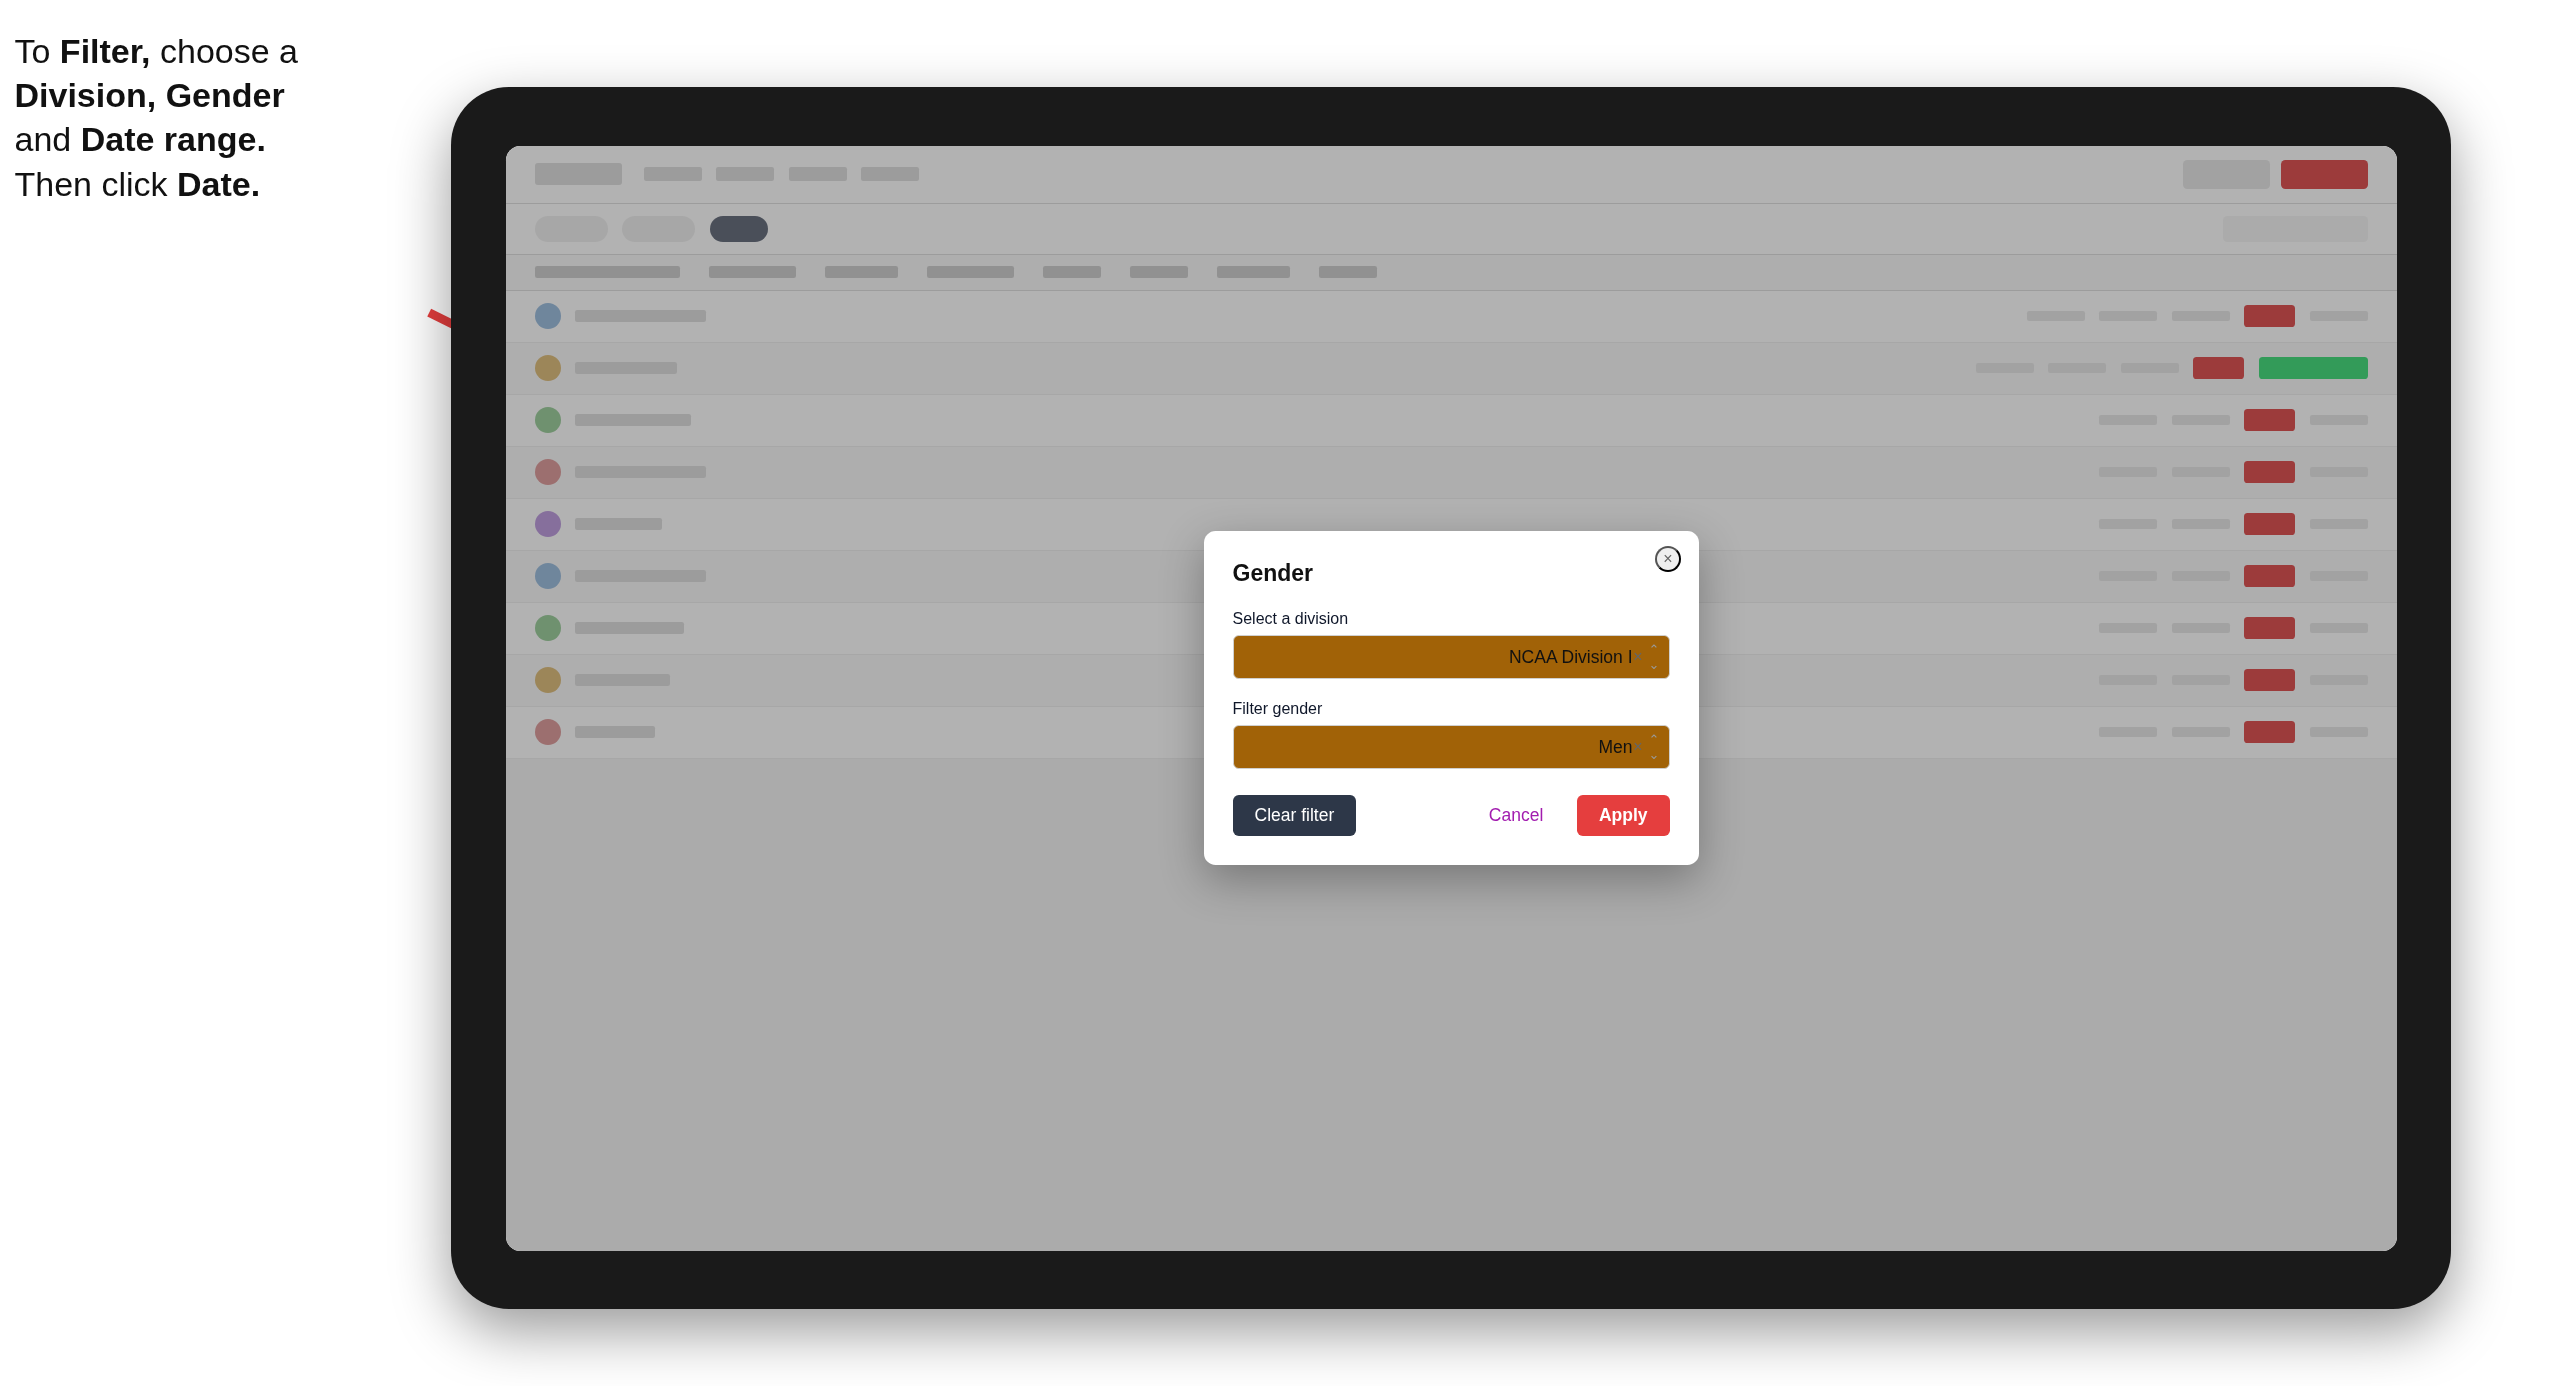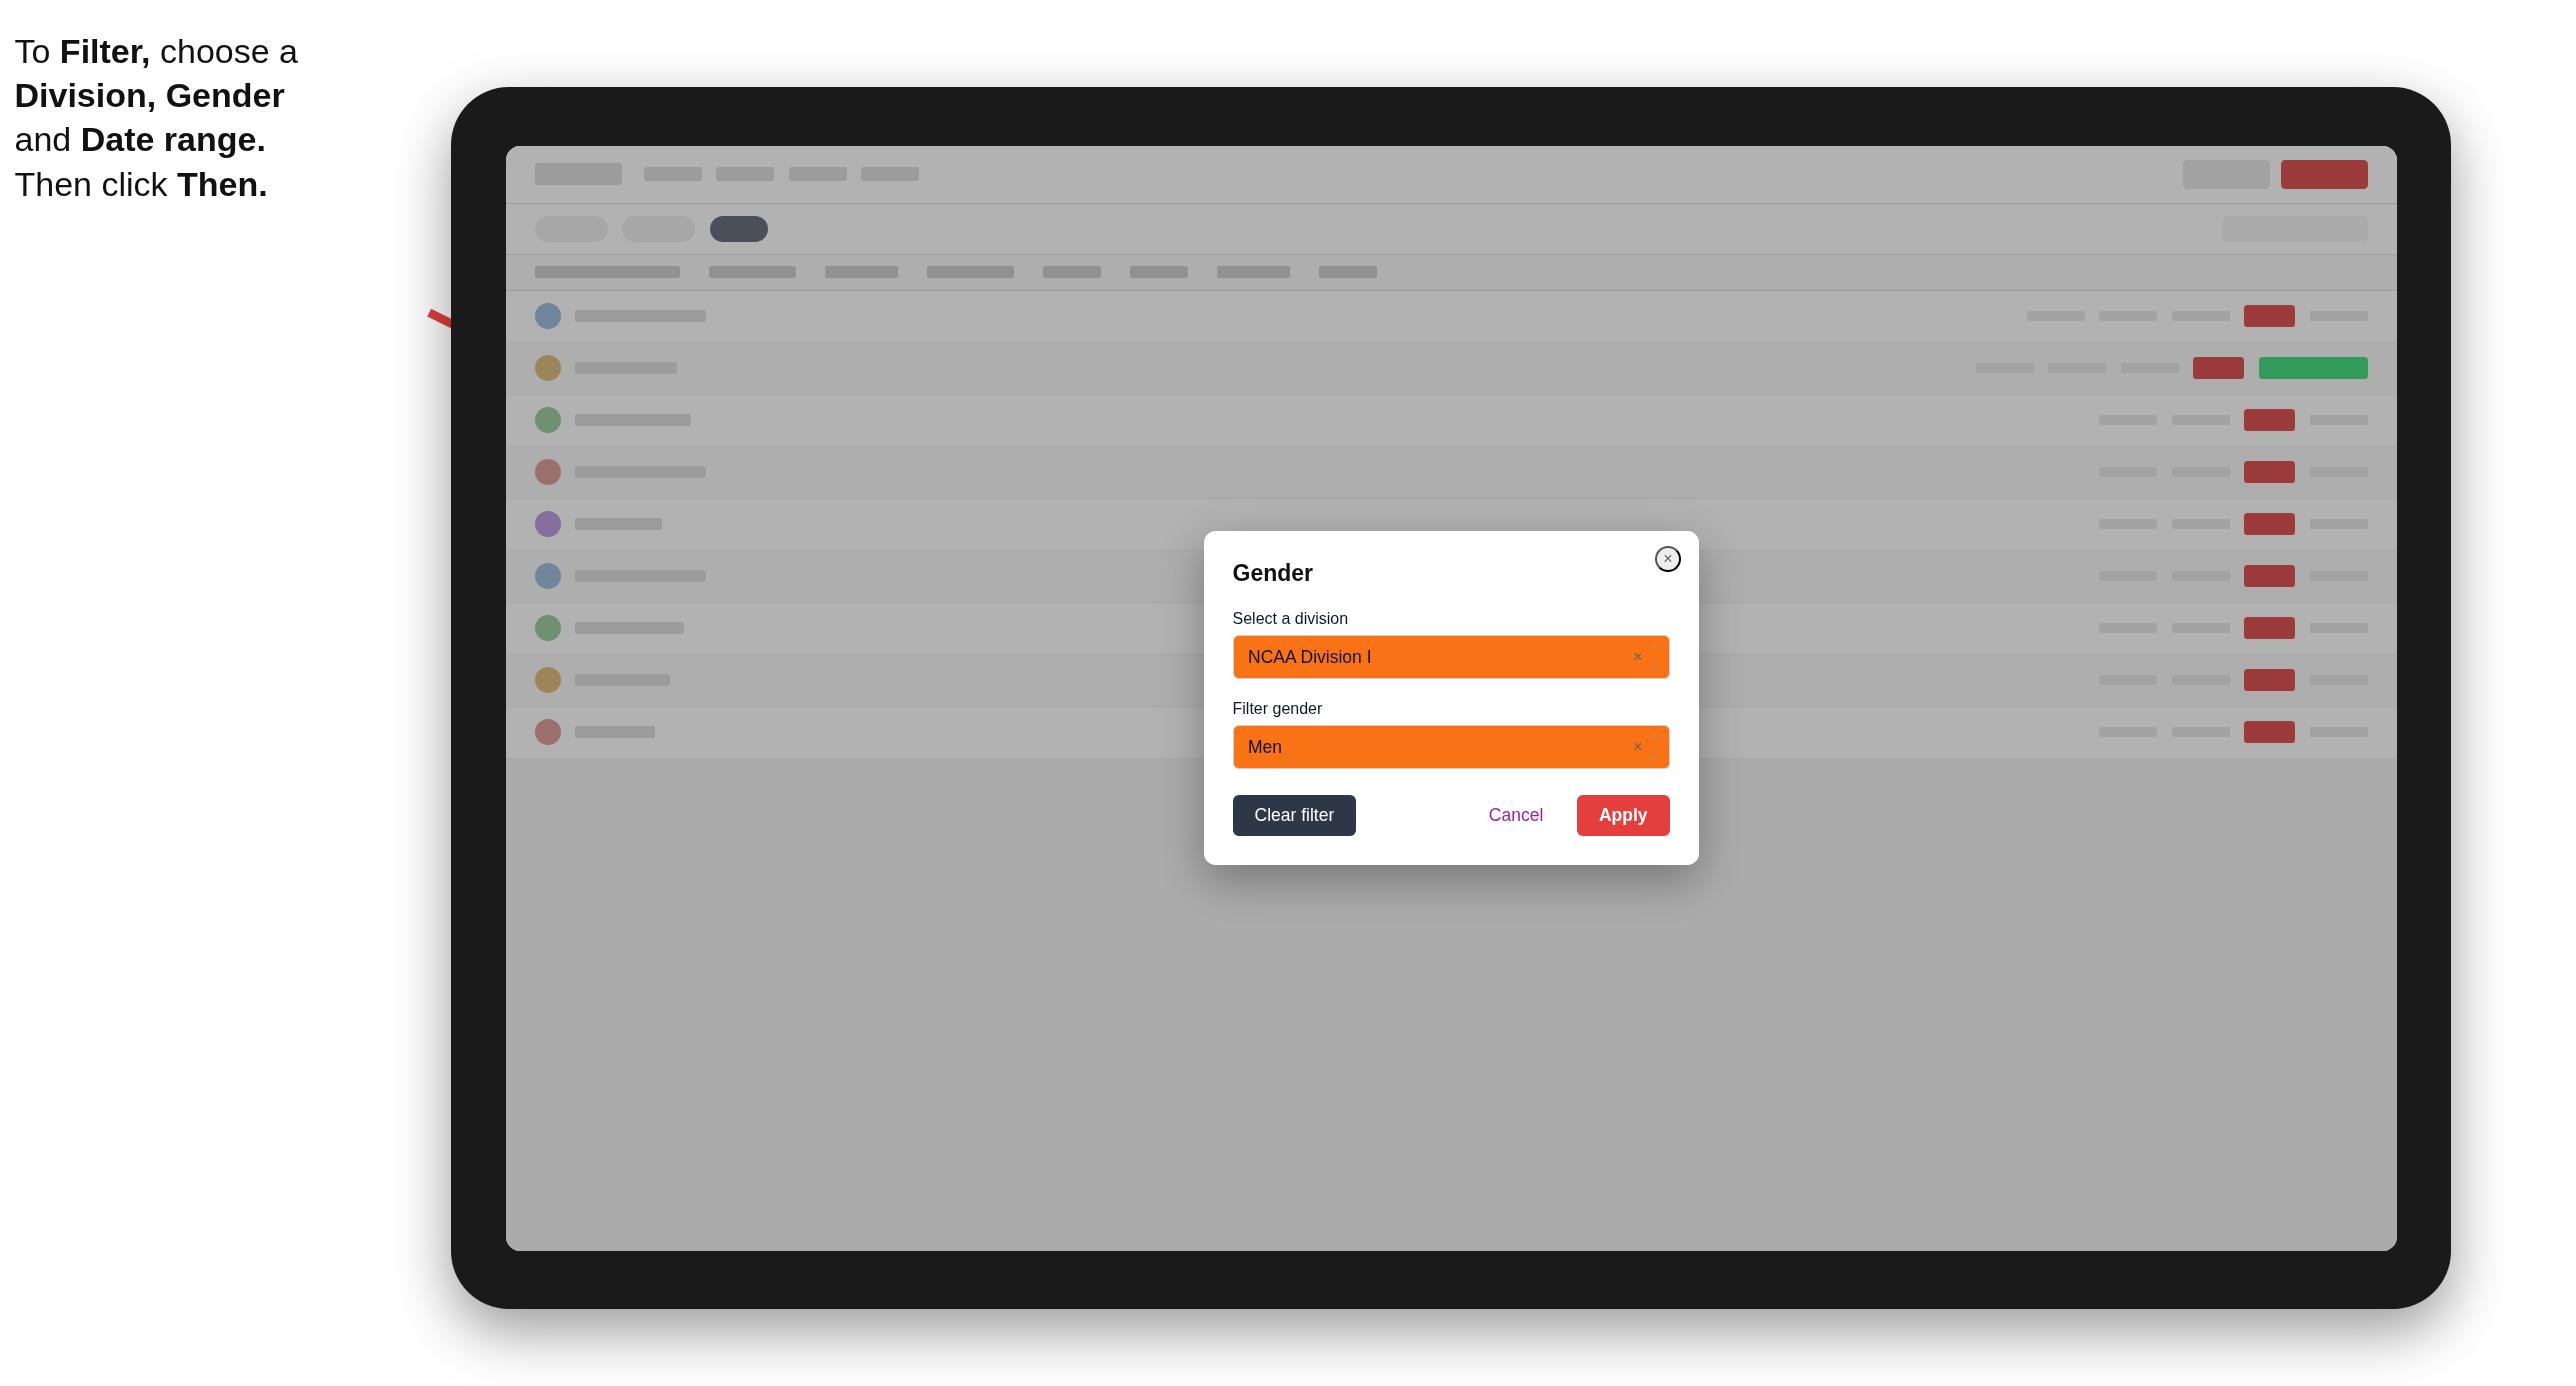--- a/index.html
+++ b/index.html
@@ -295,23 +295,24 @@
     }
 
     .select-field {
       width: 100%;
       height: 44px;
       border: 1.1px solid #d0d0d0;
       border-radius: 5.8px;
       padding: 0 36px 0 14.5px;
       font-size: 17.5px;
       color: #111;
-      background: #f97316;
+      background: #a16207;
       appearance: none;
       cursor: pointer;
+      text-align: right;
     }
 
     .select-icons {
       position: absolute;
       right: 10.2px;
       top: 50%;
       transform: translateY(-50%);
       display: flex;
       align-items: center;
       gap: 5.8px;
@@ -399,21 +400,21 @@
     }
 
   </style>
 </head>
 <body>
 
 <div class="instruction-text">
   <span>To <span class="bold">Filter,</span> choose a</span><br>
   <span><span class="bold">Division, Gender</span></span><br>
   <span>and <span class="bold">Date range.</span></span><br>
-  <span>Then click <span class="bold">Then.</span></span>
+  <span>Then click <span class="bold">Date.</span></span>
 </div>
 
 <svg class="arrow-svg" xmlns="http://www.w3.org/2000/svg" viewBox="0 0 3542 1906" width="2576" height="1386">
   <defs>
     <marker id="arrowhead" markerWidth="10" markerHeight="7" refX="0" refY="3.5" orient="auto">
       <polygon points="0 0, 10 3.5, 0 7" fill="#e53e3e"></polygon>
     </marker>
   </defs>
   <line x1="590" y1="430" x2="1360" y2="810" stroke="#e53e3e" stroke-width="12" marker-end="url(#arrowhead)"></line>
 </svg>

